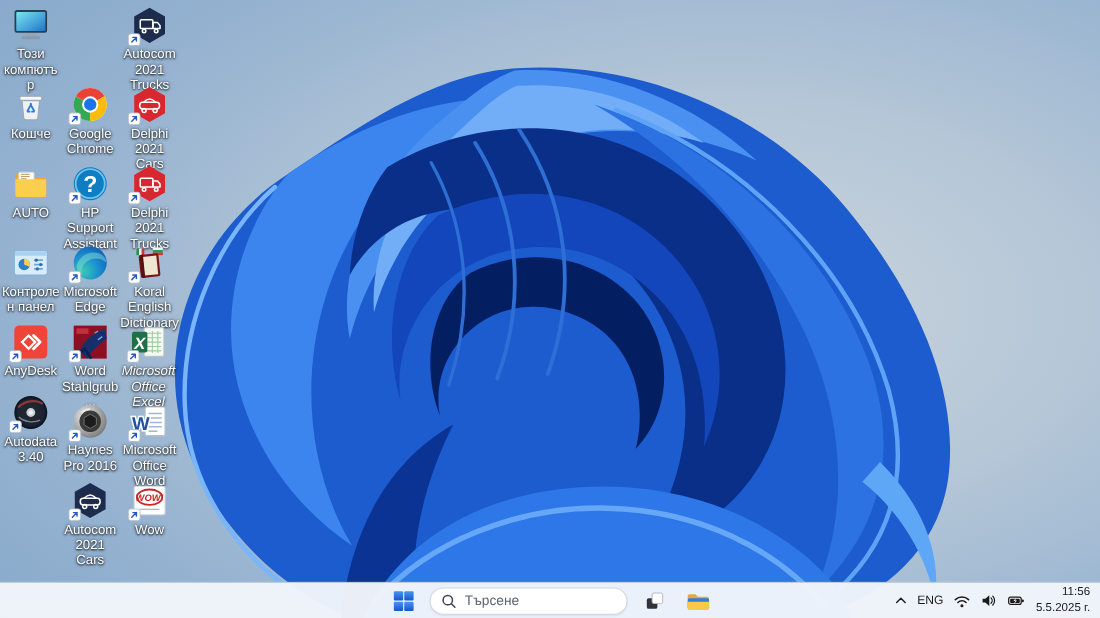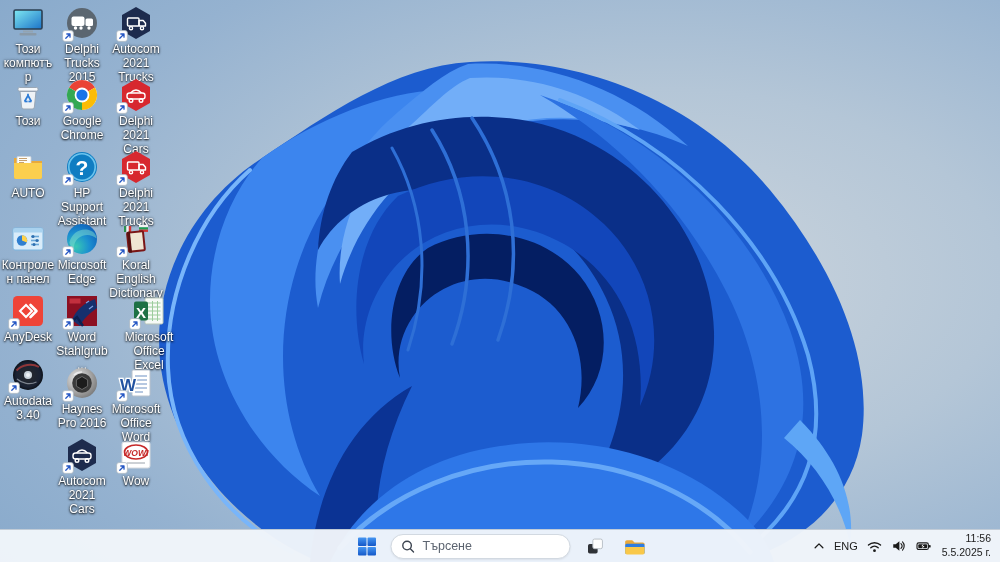--- a/index.html
+++ b/index.html
@@ -279,52 +279,40 @@
   <div id="icons">
       <div class="icon-cell" style="left: 1px; top: 5px;">
       <div class="icon-art">
         <svg class="glyph" viewBox="0 0 36 36">
             <use href="#sym-this-pc"></use>
           </svg>
 
       </div>
       <div class="icon-label">Този компютър</div>
     </div>
-      <div class="icon-cell" style="left: 55px; top: 5px;">
-      <div class="icon-art">
-        <svg class="glyph" viewBox="0 0 36 36">
-            <use href="#sym-trucks-circle"></use>
-          </svg>
-        <svg class="shortcut" viewBox="0 0 12 12">
-          <rect x="0.6" y="0.6" width="10.8" height="10.8" rx="2.4" fill="#fff" stroke="#aab6c2" stroke-width="0.8"></rect>
-          <path d="M3.8 8.2 L8 4 M4.8 4 H8 V7.2" stroke="#2456c4" stroke-width="1.3" fill="none" stroke-linecap="round" stroke-linejoin="round"></path>
-        </svg>
-      </div>
-      <div class="icon-label">Delphi Trucks 2015</div>
-    </div>
       <div class="icon-cell" style="left: 109px; top: 5px;">
       <div class="icon-art">
         <svg class="glyph" viewBox="0 0 36 36">
             <use href="#sym-truck-hex-dark"></use>
           </svg>
         <svg class="shortcut" viewBox="0 0 12 12">
           <rect x="0.6" y="0.6" width="10.8" height="10.8" rx="2.4" fill="#fff" stroke="#aab6c2" stroke-width="0.8"></rect>
           <path d="M3.8 8.2 L8 4 M4.8 4 H8 V7.2" stroke="#2456c4" stroke-width="1.3" fill="none" stroke-linecap="round" stroke-linejoin="round"></path>
         </svg>
       </div>
       <div class="icon-label">Autocom 2021 Trucks</div>
     </div>
       <div class="icon-cell" style="left: 1px; top: 77px;">
       <div class="icon-art">
         <svg class="glyph" viewBox="0 0 36 36">
             <use href="#sym-recycle-bin"></use>
           </svg>
 
       </div>
-      <div class="icon-label">Този</div>
+      <div class="icon-label">Кошче</div>
     </div>
       <div class="icon-cell" style="left: 55px; top: 77px;">
       <div class="icon-art">
         <svg class="glyph" viewBox="0 0 36 36">
             <use href="#sym-chrome"></use>
           </svg>
         <svg class="shortcut" viewBox="0 0 12 12">
           <rect x="0.6" y="0.6" width="10.8" height="10.8" rx="2.4" fill="#fff" stroke="#aab6c2" stroke-width="0.8"></rect>
           <path d="M3.8 8.2 L8 4 M4.8 4 H8 V7.2" stroke="#2456c4" stroke-width="1.3" fill="none" stroke-linecap="round" stroke-linejoin="round"></path>
         </svg>
@@ -426,21 +414,21 @@
         <svg class="glyph" viewBox="0 0 36 36">
             <use href="#sym-stahl"></use>
           </svg>
         <svg class="shortcut" viewBox="0 0 12 12">
           <rect x="0.6" y="0.6" width="10.8" height="10.8" rx="2.4" fill="#fff" stroke="#aab6c2" stroke-width="0.8"></rect>
           <path d="M3.8 8.2 L8 4 M4.8 4 H8 V7.2" stroke="#2456c4" stroke-width="1.3" fill="none" stroke-linecap="round" stroke-linejoin="round"></path>
         </svg>
       </div>
       <div class="icon-label">Word Stahlgrub...</div>
     </div>
-      <div class="icon-cell" style="left: 122px; top: 293px;">
+      <div class="icon-cell" style="left: 108px; top: 293px; font-style: italic;">
       <div class="icon-art">
         <svg class="glyph" viewBox="0 0 36 36">
             <use href="#sym-excel"></use>
           </svg>
         <svg class="shortcut" viewBox="0 0 12 12">
           <rect x="0.6" y="0.6" width="10.8" height="10.8" rx="2.4" fill="#fff" stroke="#aab6c2" stroke-width="0.8"></rect>
           <path d="M3.8 8.2 L8 4 M4.8 4 H8 V7.2" stroke="#2456c4" stroke-width="1.3" fill="none" stroke-linecap="round" stroke-linejoin="round"></path>
         </svg>
       </div>
       <div class="icon-label">Microsoft Office Excel</div>

